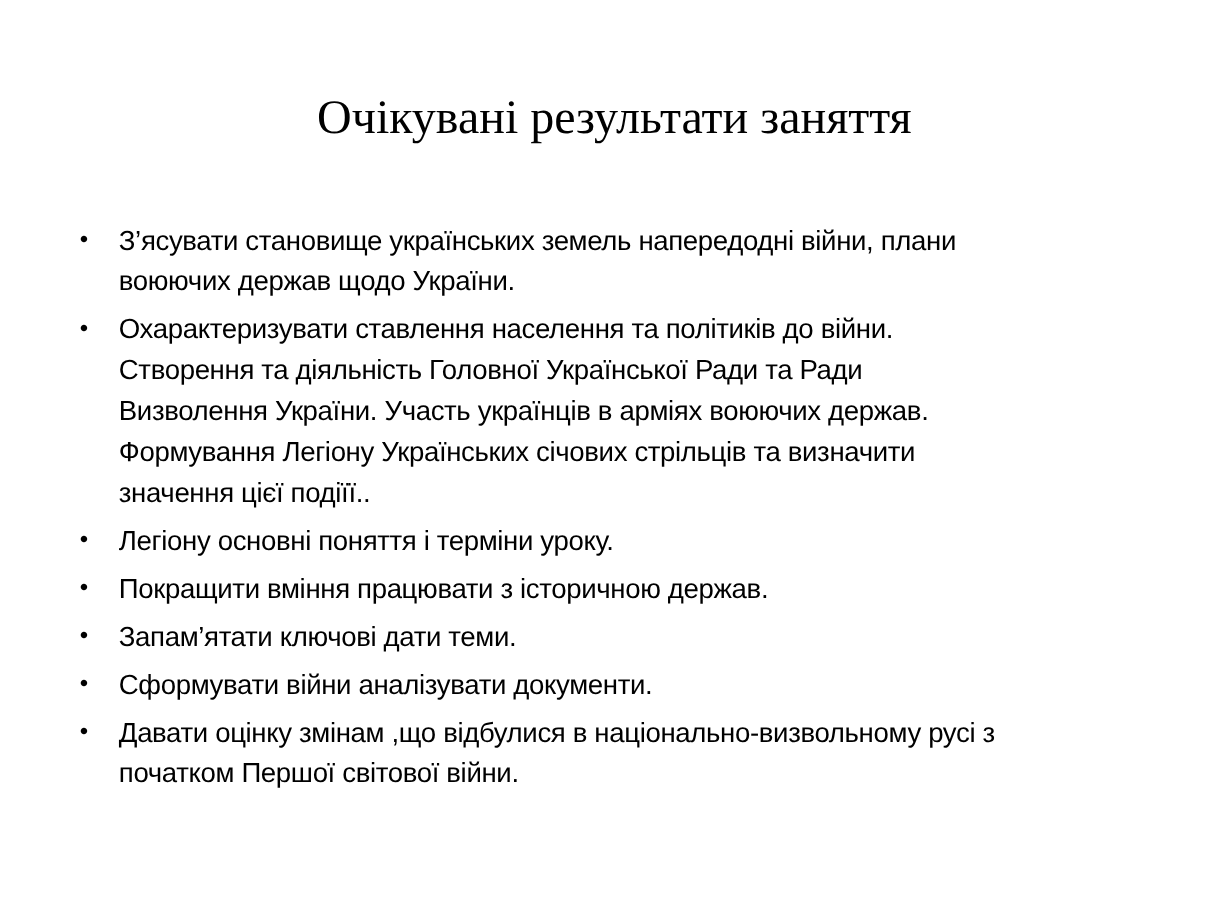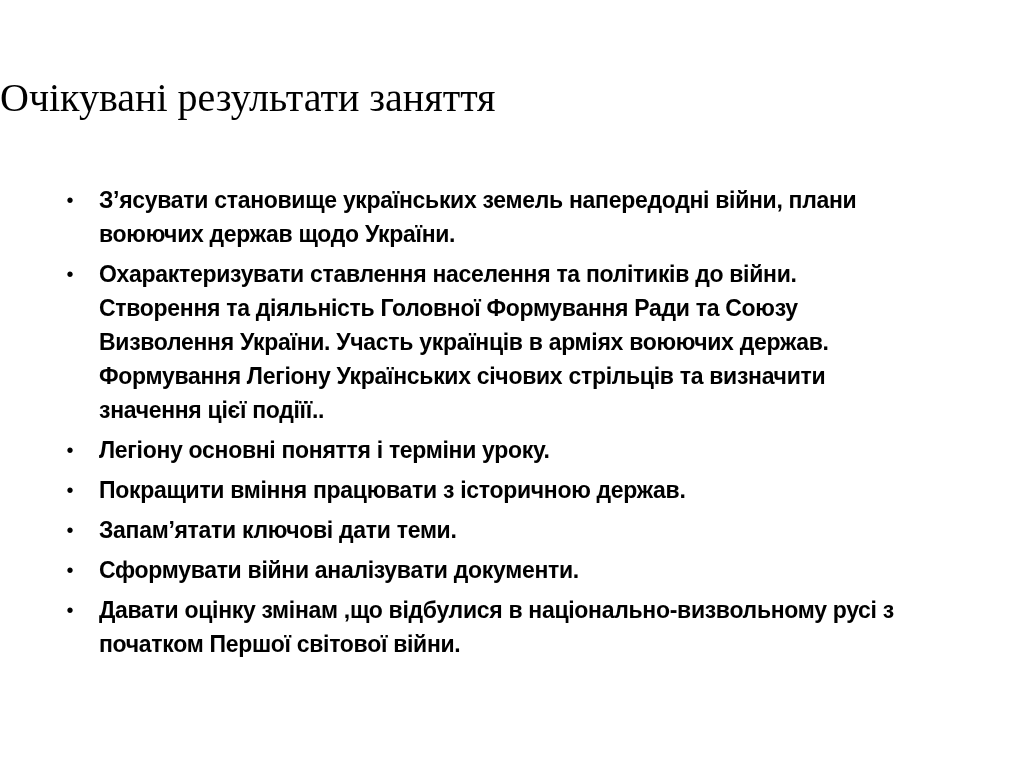--- a/index.html
+++ b/index.html
@@ -12,20 +12,21 @@
       height: 767px;
       position: relative;
       overflow: hidden;
       color: #000000;
     }
     .slide-title {
       position: absolute;
       top: 72px;
       left: 0;
       width: 1024px;
+      text-align: center;
       font-family: "Liberation Serif", "DejaVu Serif", serif;
       font-size: 40px;
       line-height: 52px;
       font-weight: normal;
       margin: 0;
     }
     .bullets {
       position: absolute;
       top: 183px;
       left: 60px;
@@ -47,38 +48,37 @@
       left: 0;
       top: 0;
       width: 20px;
       text-align: center;
       font-size: 20px;
     }
     .bullet-text {
       display: block;
       white-space: pre-line;
       letter-spacing: -0.3px;
-      font-weight: bold;
     }
   </style>
 </head>
 <body>
 
 <h1 class="slide-title">Очікувані результати заняття</h1>
 
 <ul class="bullets">
   <li class="bullet-item">
     <span class="bullet-dot">•</span>
     <span class="bullet-text">З’ясувати становище українських земель напередодні війни, плани
 воюючих держав щодо України.</span>
   </li>
   <li class="bullet-item">
     <span class="bullet-dot">•</span>
     <span class="bullet-text">Охарактеризувати ставлення населення та політиків до війни.
-Створення та діяльність Головної Формування Ради та Союзу
+Створення та діяльність Головної Української Ради та Ради
 Визволення України. Участь українців в арміях воюючих держав.
 Формування Легіону Українських січових стрільців та визначити
 значення  цієї подіїї..</span>
   </li>
   <li class="bullet-item">
     <span class="bullet-dot">•</span>
     <span class="bullet-text">Легіону основні поняття і терміни уроку.</span>
   </li>
   <li class="bullet-item">
     <span class="bullet-dot">•</span>

